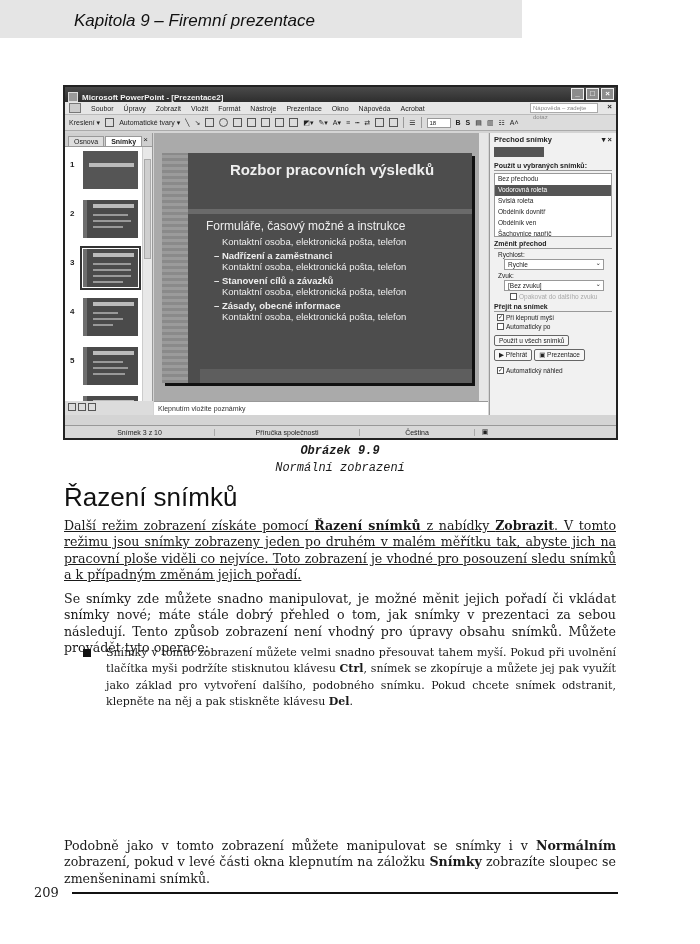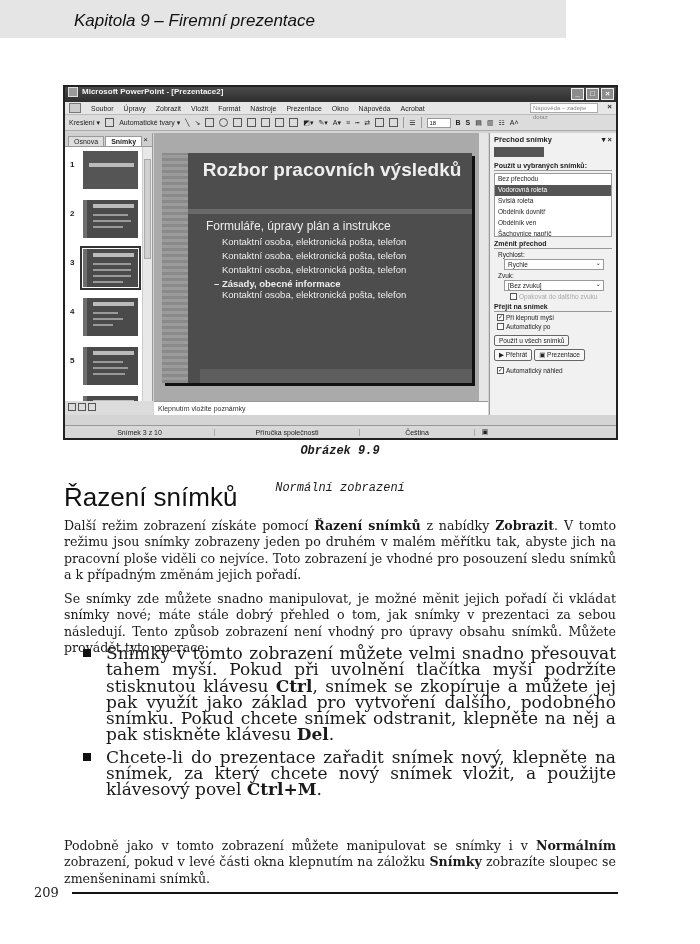--- a/index.html
+++ b/index.html
@@ -1,24 +1,24 @@
 <!DOCTYPE html>
 <html><head>
 <meta charset="utf-8">
 <style>
   * { box-sizing: border-box; margin: 0; padding: 0; }
   html, body { width: 700px; height: 944px; background: #fff; overflow: hidden; }
   body { position: relative; font-family: "DejaVu Serif", serif; color: #1a1a1a; }
 
-  .chapter-bar { position: absolute; left: 0; top: 0; width: 566px; height: 38px; background: #e5e5e5; }
+  .chapter-bar { position: absolute; left: 0; top: 0; width: 522px; height: 38px; background: #e5e5e5; }
   .chapter-title { position: absolute; left: 74px; top: 11px; font-family: "Liberation Sans", sans-serif; font-style: italic; font-size: 17px; color: #111; }
 
   
   .window { position: absolute; left: 63px; top: 85px; width: 555px; height: 355px; border: 2px solid #222; background: #d4d4d4; font-family: "Liberation Sans", sans-serif; font-size: 7px; color: #222; overflow: hidden; }
-  .titlebar { height: 15px; background: linear-gradient(#4a4a4a, #2e2e2e); color: #f2f2f2; font-weight: bold; font-size: 8px; display: flex; align-items: flex-start; padding-left: 3px; position: relative; }
+  .titlebar { height: 15px; background: linear-gradient(#4a4a4a, #2e2e2e); color: #f2f2f2; font-weight: bold; font-size: 8px; display: flex; align-items: flex-end; padding-left: 3px; position: relative; }
   .titlebar .app-icon { width: 10px; height: 10px; background: #9a9a9a; border: 1px solid #ddd; margin-right: 4px; }
   .win-btns { position: absolute; right: 2px; top: 1px; display: flex; gap: 2px; }
   .win-btn { width: 13px; height: 12px; background: #8c8c8c; border: 1px solid #eee; color: #fff; font-size: 8px; line-height: 10px; text-align: center; }
   .menubar { height: 13px; background: #e6e6e6; display: flex; align-items: center; padding-left: 4px; gap: 10px; position: relative; border-bottom: 1px solid #bbb; }
   .menubar .doc-icon { width: 12px; height: 10px; border: 1px solid #777; background: #ccc; }
   .help-box { position: absolute; right: 18px; top: 1px; width: 68px; height: 10px; background: #fff; border: 1px solid #aaa; color: #888; font-size: 6px; padding-left: 2px; line-height: 9px; }
   .help-close { position: absolute; right: 4px; top: 0; font-size: 8px; font-weight: bold; }
   .toolbar { height: 16px; background: #dcdcdc; display: flex; align-items: center; padding-left: 4px; gap: 5px; border-bottom: 1px solid #aaa; white-space: nowrap; }
   .tb-ico { width: 9px; height: 9px; border: 1px solid #555; display: inline-block; }
   .tb-sep { width: 1px; height: 11px; background: #999; }
@@ -37,21 +37,21 @@
   .thumb .t-title { position: absolute; left: 6px; right: 4px; top: 4px; height: 4px; background: #bbb; }
   .thumb .t-line { position: absolute; left: 6px; height: 2px; background: #999; }
   .left-scroll { position: absolute; right: 0; top: 14px; width: 10px; height: 254px; background: #e8e8e8; border-left: 1px solid #ccc; }
   .left-scroll .thumbbar { position: absolute; left: 1px; top: 12px; width: 7px; height: 100px; background: #cfcfcf; border: 1px solid #aaa; }
   .view-btns { position: absolute; left: 0; bottom: 0; width: 88px; height: 14px; background: #dcdcdc; display: flex; gap: 2px; padding: 2px 3px; }
   .view-btns span { width: 8px; height: 8px; border: 1px solid #555; }
 
   .slide-area { position: absolute; left: 89px; top: 46px; width: 334px; height: 268px; background: #aaa; }
   .slide { position: absolute; left: 8px; top: 20px; width: 310px; height: 230px; background: #4d4d4d; box-shadow: 3px 3px 0 #111; overflow: hidden; }
   .slide-strip { position: absolute; left: 0; top: 0; width: 26px; height: 100%; background: repeating-linear-gradient(0deg, #8a8a8a 0 3px, #9b9b9b 3px 6px); }
-  .slide-title { position: absolute; left: 30px; right: 0; top: 6px; text-align: center; color: #eee; font-family: "Liberation Sans", sans-serif; font-weight: bold; font-size: 19px; line-height: 22px; }
+  .slide-title { position: absolute; left: 30px; right: 0; top: 6px; text-align: center; color: #eee; font-family: "Liberation Sans", sans-serif; font-weight: bold; font-size: 15px; line-height: 22px; }
   .slide-rule { position: absolute; left: 26px; right: 0; top: 56px; height: 5px; background: #6a6a6a; }
   .slide-body { position: absolute; left: 44px; top: 66px; right: 6px; color: #eee; font-family: "Liberation Sans", sans-serif; }
   .slide-l1 { font-size: 12px; margin-bottom: 3px; }
   .slide-l2 { font-size: 9.5px; font-weight: bold; padding-left: 16px; text-indent: -8px; }
   .slide-l3 { font-size: 9.5px; padding-left: 16px; margin-bottom: 3px; }
   .slide-foot { position: absolute; left: 38px; right: 0; bottom: 0; height: 14px; background: #5e5e5e; }
   .mid-scroll { position: absolute; right: 0; top: 0; width: 9px; height: 100%; background: #e6e6e6; }
 
   .notes { position: absolute; left: 89px; top: 314px; width: 334px; height: 14px; background: #fff; border-top: 1px solid #999; font-size: 7px; padding: 3px 4px; color: #333; }
 
@@ -68,28 +68,28 @@
   .tp-check { font-size: 6.5px; margin: 2px 0 2px 3px; display: flex; align-items: center; gap: 2px; }
   .tp-check.disabled { color: #aaa; margin-left: 16px; }
   .cb { width: 7px; height: 7px; border: 1px solid #555; background: #fff; font-size: 6px; line-height: 5px; text-align: center; }
   .tp-btn { display: inline-block; border: 1px solid #666; border-radius: 2px; background: #f7f7f7; font-size: 6.5px; padding: 1px 4px; margin: 3px 2px 0 0; }
 
   .statusbar { position: absolute; left: 0; bottom: 0; width: 100%; height: 13px; background: #d8d8d8; border-top: 1px solid #999; display: flex; font-size: 7px; align-items: center; }
   .statusbar div { border-right: 1px solid #aaa; text-align: center; }
 
   .fig-caption { position: absolute; left: 0; width: 680px; text-align: center; font-family: Liberation Mono, monospace; }
   .fig-num { top: 444px; font-weight: bold; font-style: italic; font-size: 12px; }
-  .fig-desc { top: 461px; font-style: italic; font-size: 12px; margin-top: 20px; }
+  .fig-desc { top: 461px; font-style: italic; font-size: 12px; }
 
   .section-title { position: absolute; left: 64px; top: 482px; font-family: "Liberation Sans", sans-serif; font-size: 26px; font-weight: normal; color: #111; }
 
   .body-text { position: absolute; left: 64px; width: 552px; font-size: 12.6px; line-height: 16.3px; text-align: justify; }
-  .p1 { top: 518px; }
+  .p1 { top: 518px; text-decoration: underline; }
   .p2 { top: 591px; }
-  .bullets { position: absolute; left: 80px; top: 645px; width: 536px; list-style: none; font-size: 17px; line-height: 16.3px; text-align: justify; }
+  .bullets { position: absolute; left: 80px; top: 645px; width: 536px; list-style: none; font-size: 11px; line-height: 16.3px; text-align: justify; }
   .bullets li { position: relative; padding-left: 26px; margin-bottom: 6px; }
   .bullets li:before { content: ""; position: absolute; left: 3px; top: 4px; width: 8px; height: 8px; background: #111; }
   .p3 { top: 801px; margin-top: 37px; }
 
   .page-num { position: absolute; left: 34px; top: 885px; font-size: 13px; }
   .page-rule { position: absolute; left: 72px; top: 892px; width: 546px; height: 2px; background: #111; }
   b { font-weight: bold; }
 </style>
 </head>
 <body>
@@ -222,23 +222,25 @@
       <span></span>
     </div>
   </div>
 
   <div class="slide-area">
     <div class="slide">
       <div class="slide-strip"></div>
       <div class="slide-title">Rozbor pracovních výsledků</div>
       <div class="slide-rule"></div>
       <div class="slide-body">
-        <div class="slide-l1">Formuláře, úpravy plán a instrukce</div>
+        <div class="slide-l1">Formuláře, časový možné a instrukce</div>
         <div class="slide-l3">Kontaktní osoba, elektronická pošta, telefon</div>
+        <div class="slide-l2">– Nadřízení a zaměstnanci</div>
         <div class="slide-l3">Kontaktní osoba, elektronická pošta, telefon</div>
+        <div class="slide-l2">– Stanovení cílů a závazků</div>
         <div class="slide-l3">Kontaktní osoba, elektronická pošta, telefon</div>
         <div class="slide-l2">– Zásady, obecné informace</div>
         <div class="slide-l3">Kontaktní osoba, elektronická pošta, telefon</div>
       </div>
       <div class="slide-foot"></div>
     </div>
     <div class="mid-scroll"></div>
   </div>
   <div class="notes">Klepnutím vložíte poznámky</div>
 
@@ -295,19 +297,18 @@
 <div class="fig-caption fig-desc">Normální zobrazení</div>
 
 <h2 class="section-title">Řazení snímků</h2>
 
 <p class="body-text p1">Další režim zobrazení získáte pomocí <b>Řazení snímků</b> z nabídky <b>Zobrazit</b>. V tomto režimu jsou snímky zobrazeny jeden po druhém v malém měřítku tak, abyste jich na pracovní ploše viděli co nejvíce. Toto zobrazení je vhodné pro posouzení sledu snímků a k případným změnám jejich pořadí.</p>
 
 <p class="body-text p2">Se snímky zde můžete snadno manipulovat, je možné měnit jejich pořadí či vkládat snímky nové; máte stále dobrý přehled o tom, jak snímky v prezentaci za sebou následují. Tento způsob zobrazení není vhodný pro úpravy obsahu snímků. Můžete provádět tyto operace:</p>
 
 <ul class="bullets">
   <li>Snímky v tomto zobrazení můžete velmi snadno přesouvat tahem myší. Pokud při uvolnění tlačítka myši podržíte stisknutou klávesu <b>Ctrl</b>, snímek se zkopíruje a můžete jej pak využít jako základ pro vytvoření dalšího, podobného snímku. Pokud chcete snímek odstranit, klepněte na něj a pak stiskněte klávesu <b>Del</b>.</li>
-  <li>Chcete-li do prezentace zařadit snímek nový, klepněte na snímek, za který chcete nový snímek vložit, a použijte klávesový povel <b>Ctrl+M</b>.</li>
 </ul>
 
 <p class="body-text p3">Podobně jako v tomto zobrazení můžete manipulovat se snímky i v <b>Normálním</b> zobrazení, pokud v levé části okna klepnutím na záložku <b>Snímky</b> zobrazíte sloupec se zmenšeninami snímků.</p>
 
 <div class="page-num">209</div>
 <div class="page-rule"></div>
 
 </body></html>

